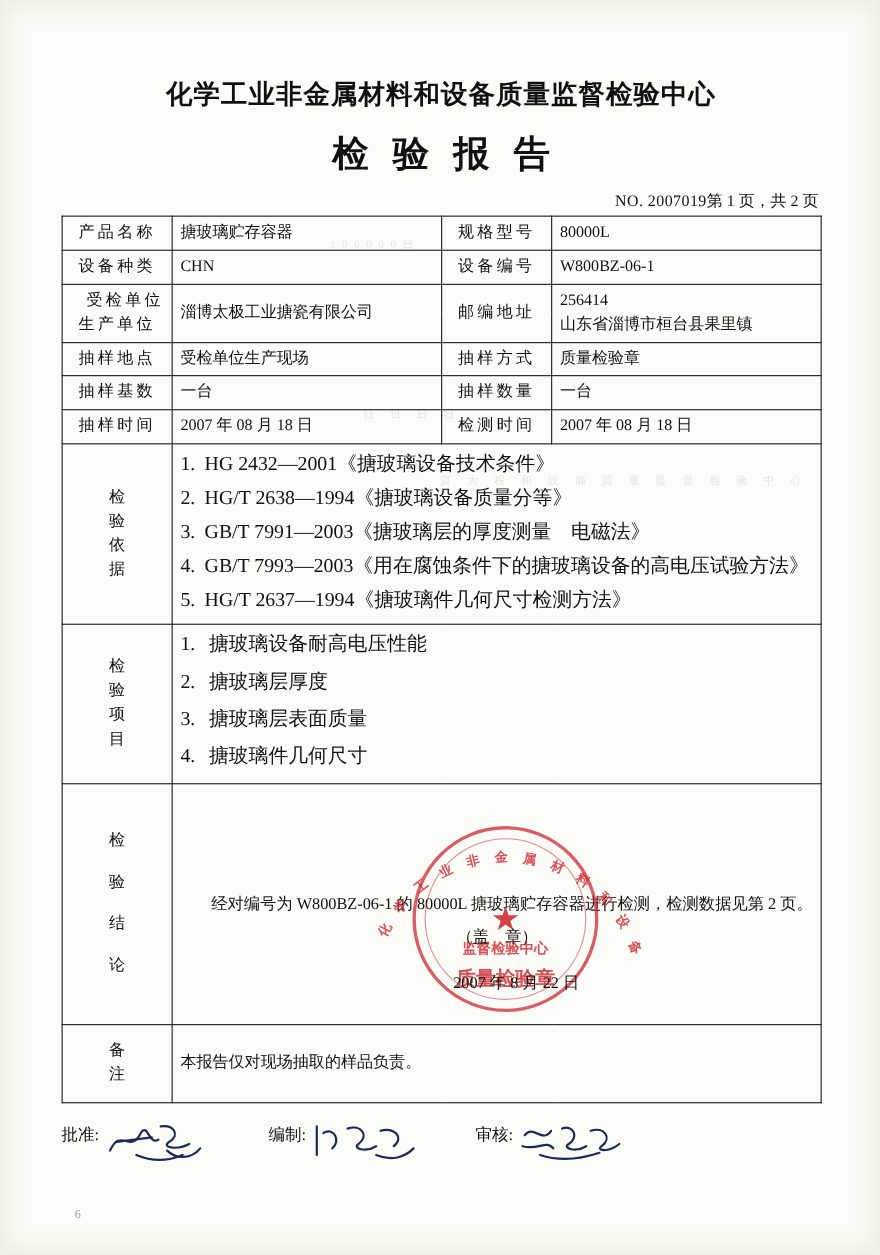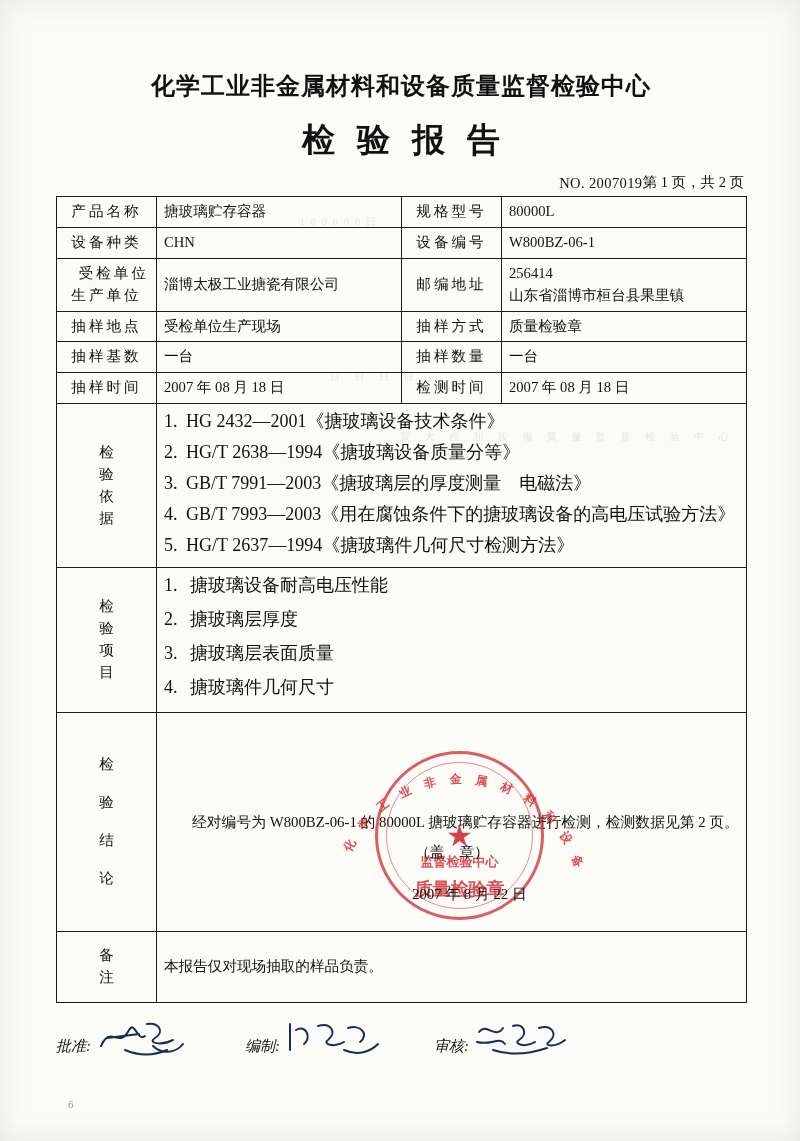--- a/index.html
+++ b/index.html
@@ -129,24 +129,23 @@
     color:#111;
   }
   .remark{height:62px;}
   .signrow{
     position:absolute;
     left:56px;top:1022px;width:700px;
     display:flex;
     font-size:15px;
   }
   .sig{
-    display:flex;align-items:flex-end;
+    display:flex;align-items:flex-start;
     margin-right:54px;
     position:relative;
-    font-style:italic;
   }
   .sig .nm{white-space:nowrap;}
   .sig .ink{
     margin-left:4px;
     width:96px;height:34px;
     position:relative;
     display:inline-block;
   }
   .sig .ink svg{position:absolute;left:0;top:-6px;}
   .pagenum{

